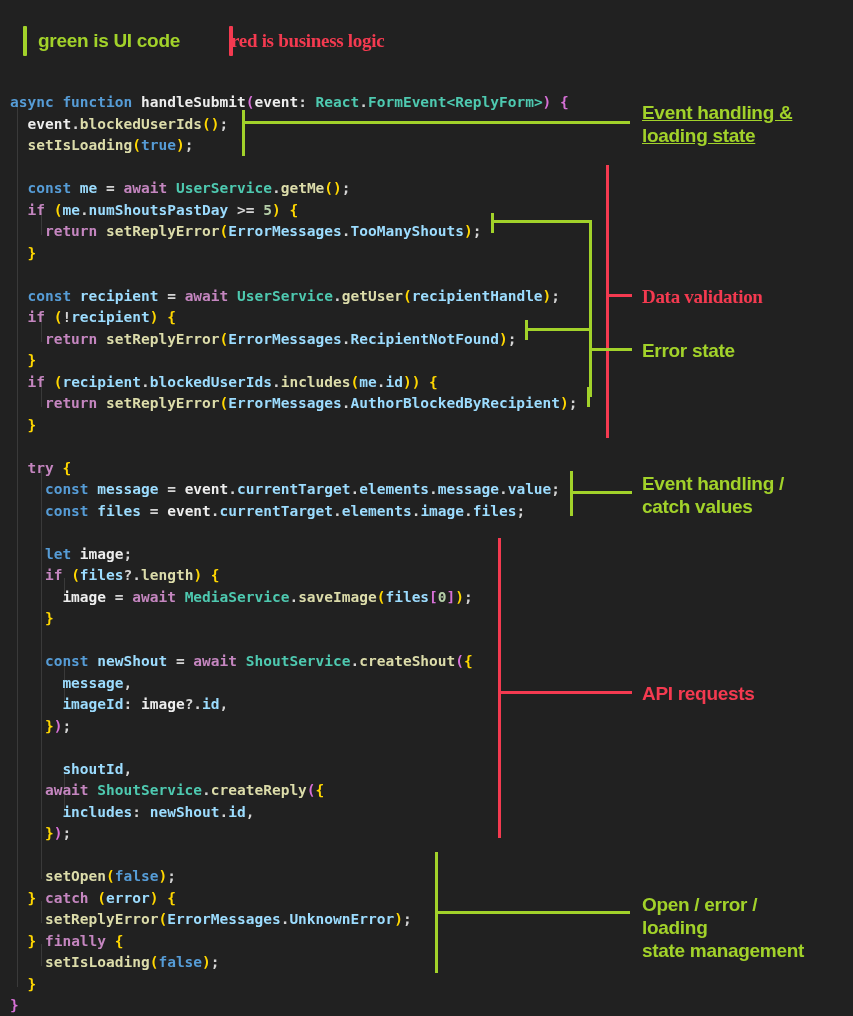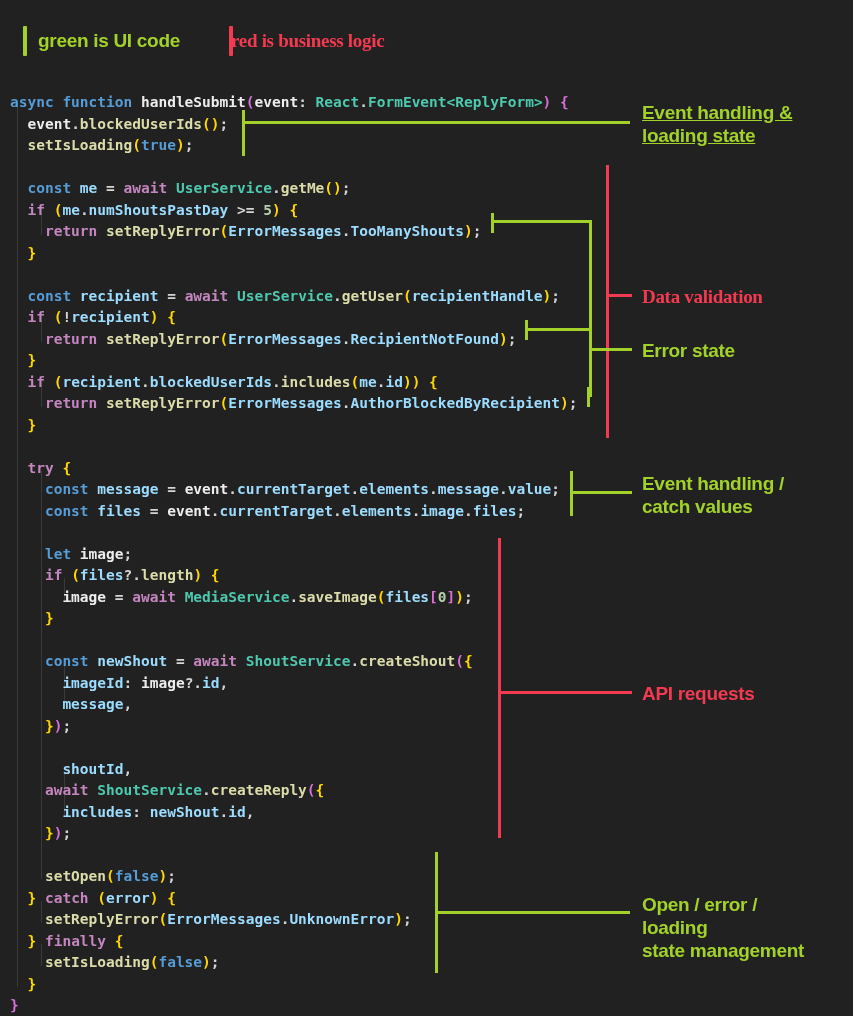--- a/index.html
+++ b/index.html
@@ -63,22 +63,22 @@
       <div class="ln"><span class="tk-punct">  </span><span class="tk-control">try </span><span class="tk-bracket_gold">{</span></div>
       <div class="ln"><span class="tk-punct">    </span><span class="tk-keyword">const </span><span class="tk-variable">message</span><span class="tk-punct"> = </span><span class="tk-ident">event</span><span class="tk-punct">.</span><span class="tk-variable">currentTarget</span><span class="tk-punct">.</span><span class="tk-variable">elements</span><span class="tk-punct">.</span><span class="tk-variable">message</span><span class="tk-punct">.</span><span class="tk-variable">value</span><span class="tk-punct">;</span></div>
       <div class="ln"><span class="tk-punct">    </span><span class="tk-keyword">const </span><span class="tk-variable">files</span><span class="tk-punct"> = </span><span class="tk-ident">event</span><span class="tk-punct">.</span><span class="tk-variable">currentTarget</span><span class="tk-punct">.</span><span class="tk-variable">elements</span><span class="tk-punct">.</span><span class="tk-variable">image</span><span class="tk-punct">.</span><span class="tk-variable">files</span><span class="tk-punct">;</span></div>
       <div class="ln"></div>
       <div class="ln"><span class="tk-punct">    </span><span class="tk-keyword">let </span><span class="tk-ident">image</span><span class="tk-punct">;</span></div>
       <div class="ln"><span class="tk-punct">    </span><span class="tk-control">if </span><span class="tk-bracket_gold">(</span><span class="tk-variable">files</span><span class="tk-punct">?.</span><span class="tk-function">length</span><span class="tk-bracket_gold">)</span><span class="tk-bracket_gold"> {</span></div>
       <div class="ln"><span class="tk-punct">      </span><span class="tk-ident">image</span><span class="tk-punct"> = </span><span class="tk-control">await </span><span class="tk-type">MediaService</span><span class="tk-punct">.</span><span class="tk-function">saveImage</span><span class="tk-bracket_gold">(</span><span class="tk-variable">files</span><span class="tk-bracket_purple">[</span><span class="tk-number">0</span><span class="tk-bracket_purple">]</span><span class="tk-bracket_gold">)</span><span class="tk-punct">;</span></div>
       <div class="ln"><span class="tk-punct">    </span><span class="tk-bracket_gold">}</span></div>
       <div class="ln"></div>
       <div class="ln"><span class="tk-punct">    </span><span class="tk-keyword">const </span><span class="tk-variable">newShout</span><span class="tk-punct"> = </span><span class="tk-control">await </span><span class="tk-type">ShoutService</span><span class="tk-punct">.</span><span class="tk-function">createShout</span><span class="tk-bracket_purple">(</span><span class="tk-bracket_gold">{</span></div>
+      <div class="ln"><span class="tk-punct">      </span><span class="tk-variable">message</span><span class="tk-punct">,</span></div>
       <div class="ln"><span class="tk-punct">      </span><span class="tk-variable">imageId</span><span class="tk-punct">: </span><span class="tk-ident">image</span><span class="tk-punct">?.</span><span class="tk-variable">id</span><span class="tk-punct">,</span></div>
-      <div class="ln"><span class="tk-punct">      </span><span class="tk-variable">message</span><span class="tk-punct">,</span></div>
       <div class="ln"><span class="tk-punct">    </span><span class="tk-bracket_gold">}</span><span class="tk-bracket_purple">)</span><span class="tk-punct">;</span></div>
       <div class="ln"></div>
       <div class="ln"><span class="tk-punct">      </span><span class="tk-variable">shoutId</span><span class="tk-punct">,</span></div>
       <div class="ln"><span class="tk-punct">    </span><span class="tk-control">await </span><span class="tk-type">ShoutService</span><span class="tk-punct">.</span><span class="tk-function">createReply</span><span class="tk-bracket_purple">(</span><span class="tk-bracket_gold">{</span></div>
       <div class="ln"><span class="tk-punct">      </span><span class="tk-variable">includes</span><span class="tk-punct">: </span><span class="tk-variable">newShout</span><span class="tk-punct">.</span><span class="tk-variable">id</span><span class="tk-punct">,</span></div>
       <div class="ln"><span class="tk-punct">    </span><span class="tk-bracket_gold">}</span><span class="tk-bracket_purple">)</span><span class="tk-punct">;</span></div>
       <div class="ln"></div>
       <div class="ln"><span class="tk-punct">    </span><span class="tk-function">setOpen</span><span class="tk-bracket_gold">(</span><span class="tk-keyword">false</span><span class="tk-bracket_gold">)</span><span class="tk-punct">;</span></div>
       <div class="ln"><span class="tk-punct">  </span><span class="tk-bracket_gold">} </span><span class="tk-control">catch </span><span class="tk-bracket_gold">(</span><span class="tk-variable">error</span><span class="tk-bracket_gold">)</span><span class="tk-bracket_gold"> {</span></div>
       <div class="ln"><span class="tk-punct">    </span><span class="tk-function">setReplyError</span><span class="tk-bracket_gold">(</span><span class="tk-variable">ErrorMessages</span><span class="tk-punct">.</span><span class="tk-variable">UnknownError</span><span class="tk-bracket_gold">)</span><span class="tk-punct">;</span></div>

